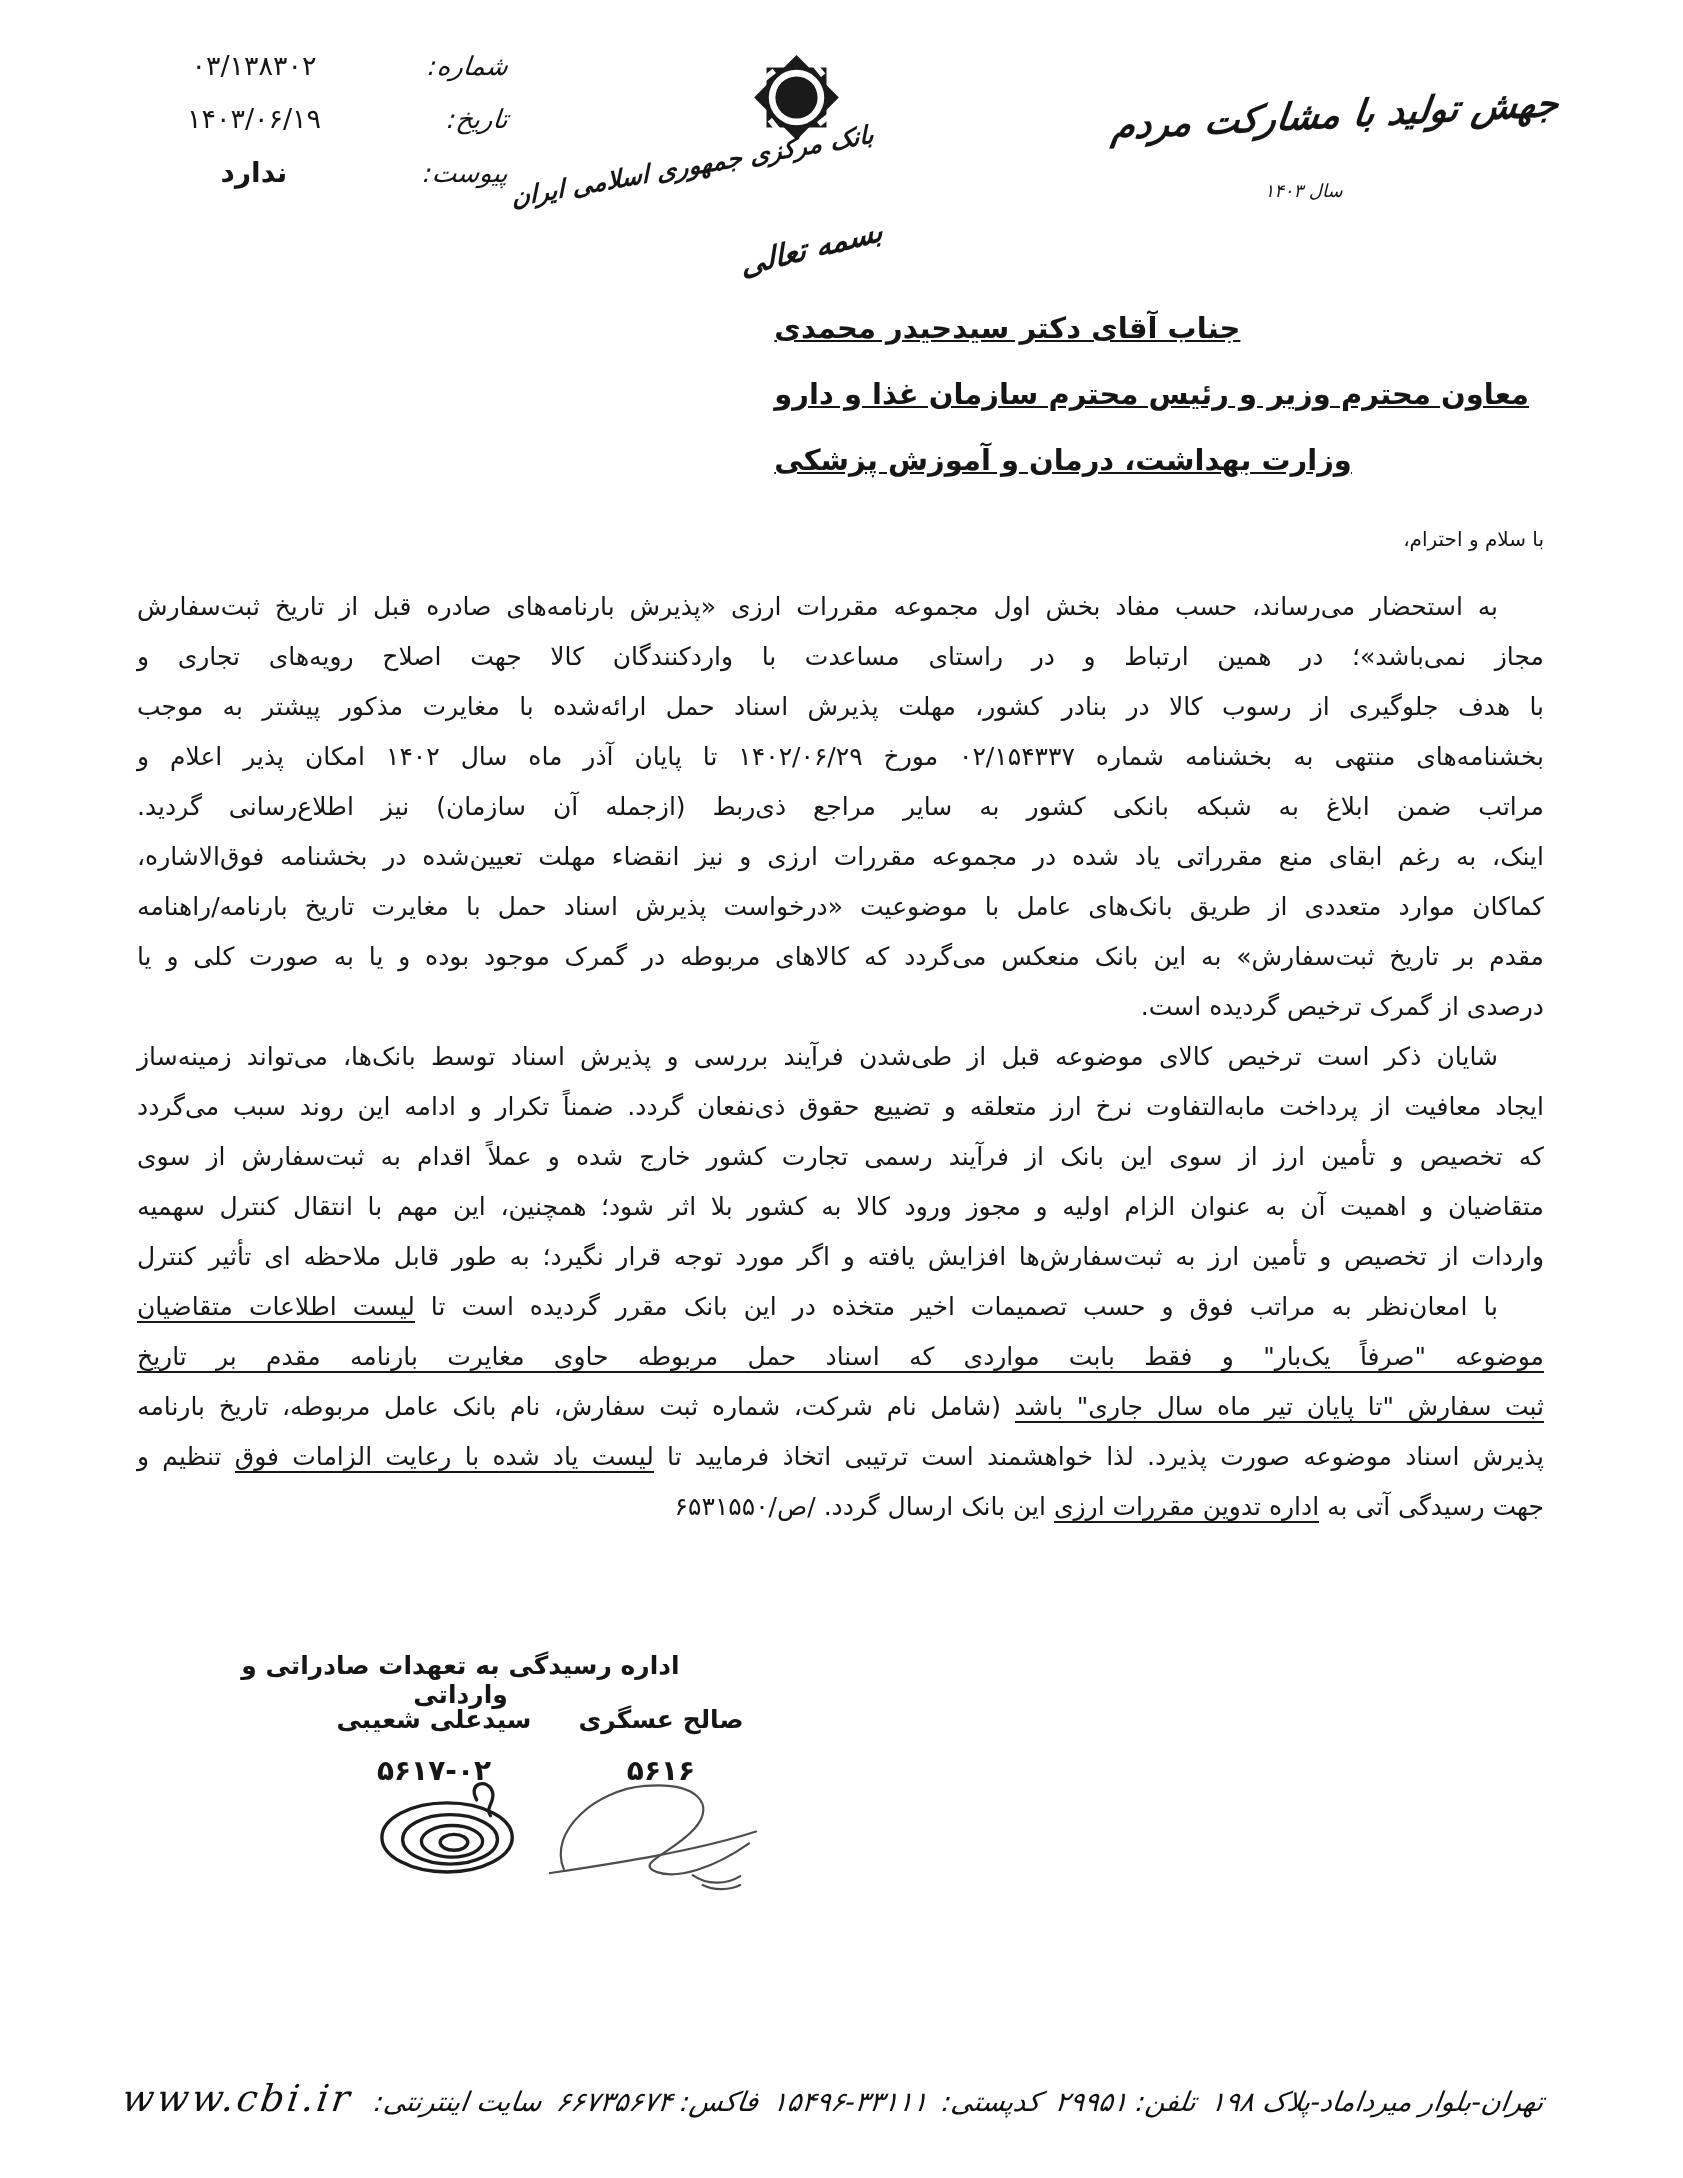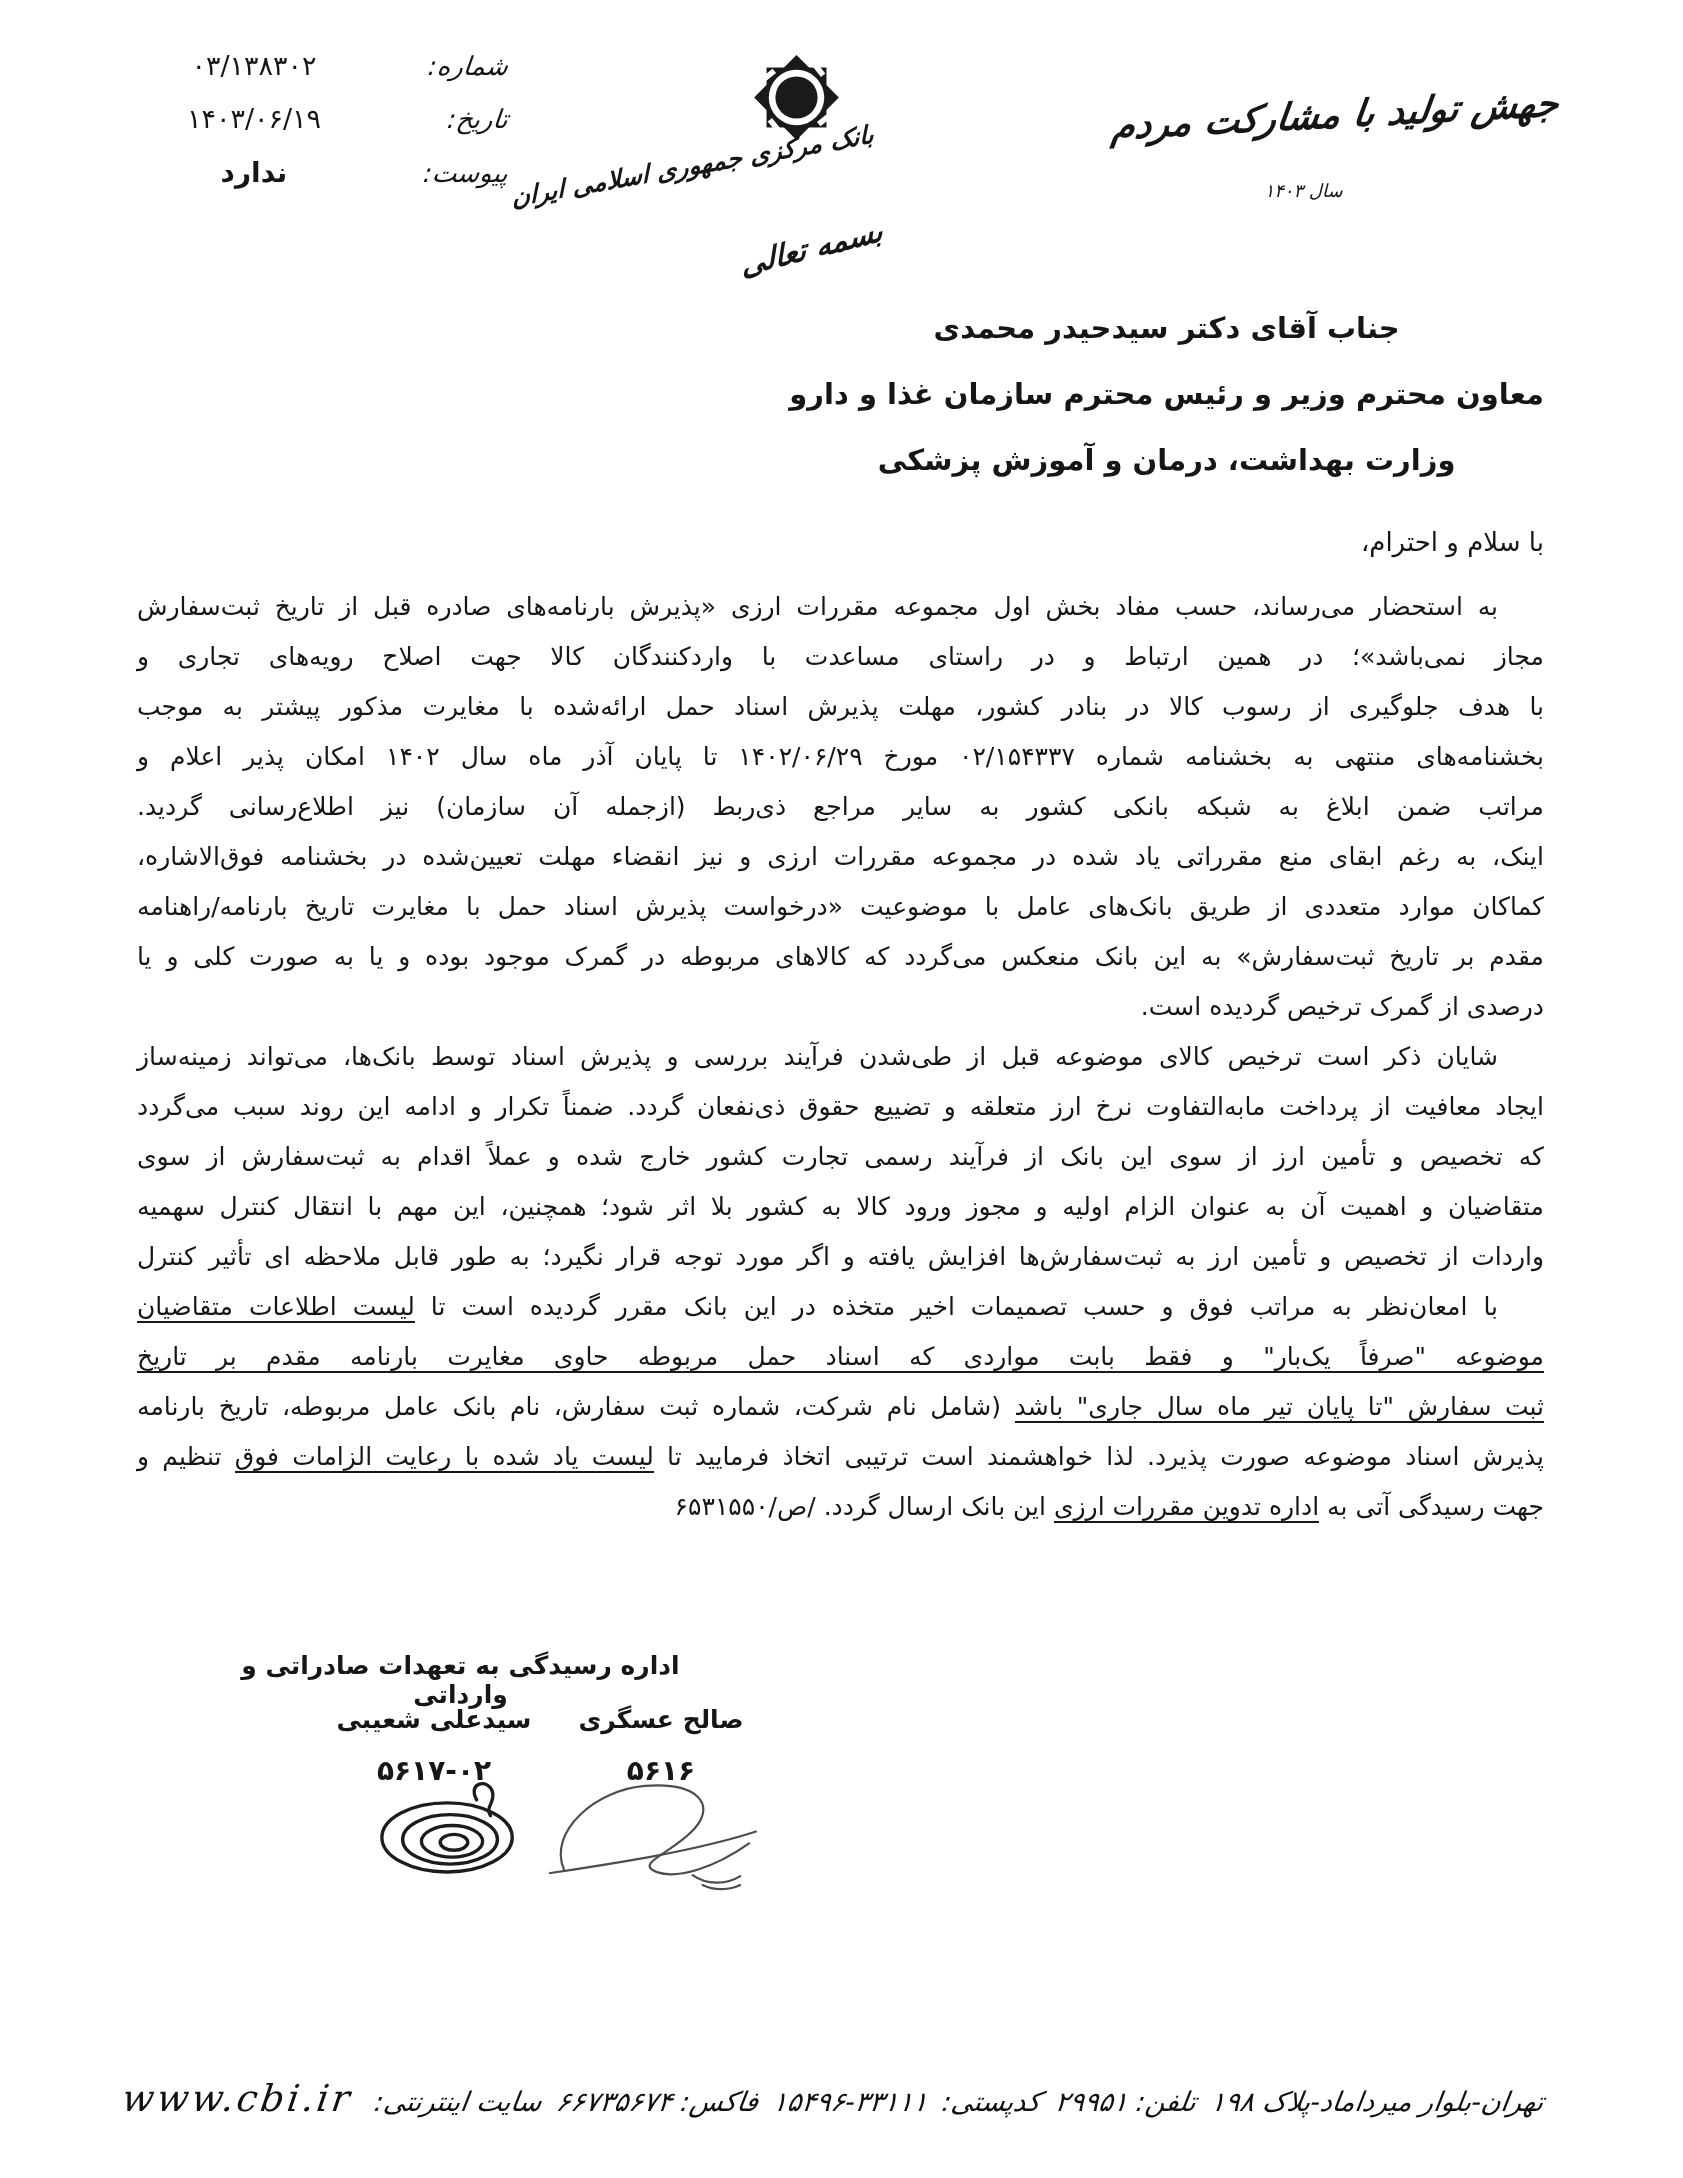--- a/index.html
+++ b/index.html
@@ -42,24 +42,24 @@
     position:absolute;top:91px;left:1203px;width:356px;
     text-align:center;font-style:italic;font-weight:bold;font-size:37px;
     transform:rotate(-3deg) skewX(-10deg);
     white-space:nowrap;
   }
   .slogan-year{
     position:absolute;top:180px;left:1249px;width:109px;
     text-align:center;font-style:italic;font-size:18px;
   }
   
-  .recipient{position:absolute;top:295px;right:139px;text-align:center;}
+  .recipient{position:absolute;top:295px;right:154px;text-align:left;text-decoration:underline;}
   .recipient div{font-weight:bold;font-size:29px;line-height:66px;}
   
-  .salutation{position:absolute;top:527px;right:139px;font-size:26px;}
+  .salutation{position:absolute;top:527px;right:139px;font-size:20px;}
   .body-lines{
     position:absolute;top:582px;right:139px;left:137px;
     font-size:25px;
   }
   .bline{height:50px;line-height:50px;text-align:right;white-space:nowrap;}
   .bline.just{text-align:justify;text-align-last:justify;white-space:normal;height:50px;overflow:visible;}
   .bline.ind{text-indent:46px;}
   .useg{border-bottom:2.5px solid #181818;padding-bottom:0;}
   
   .dept{

